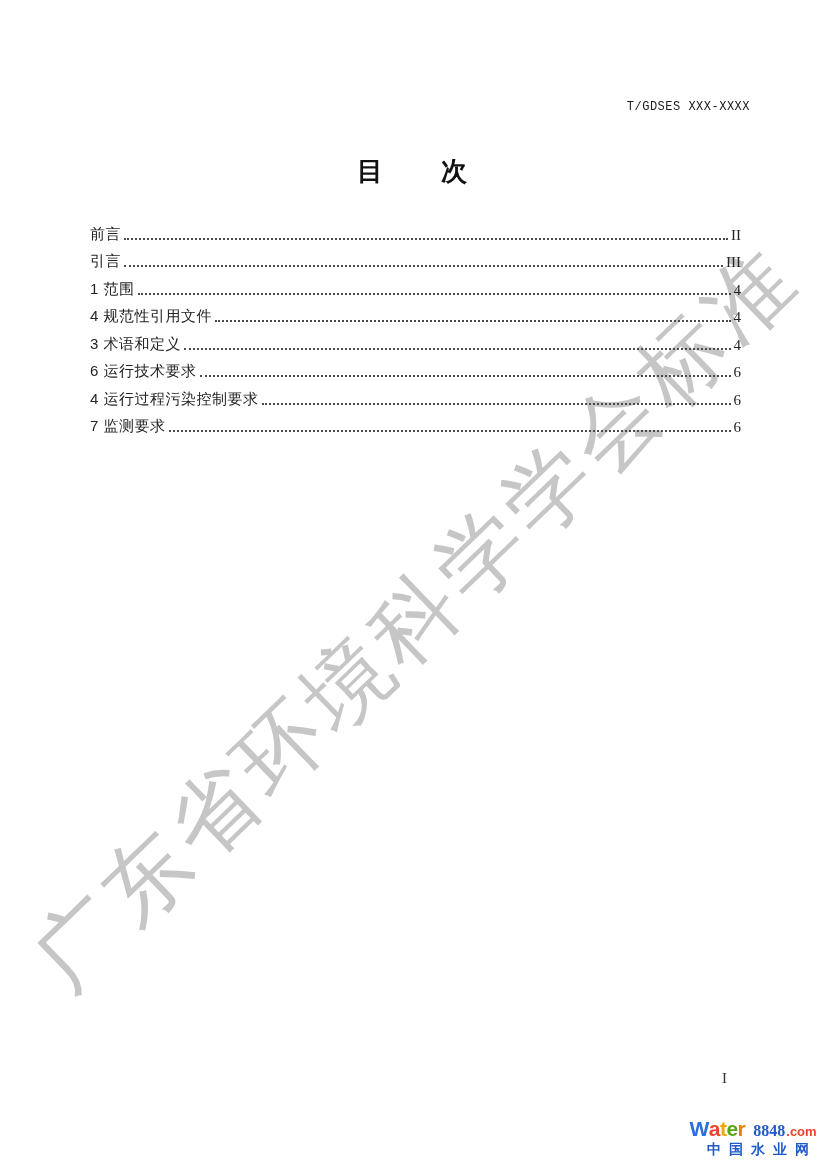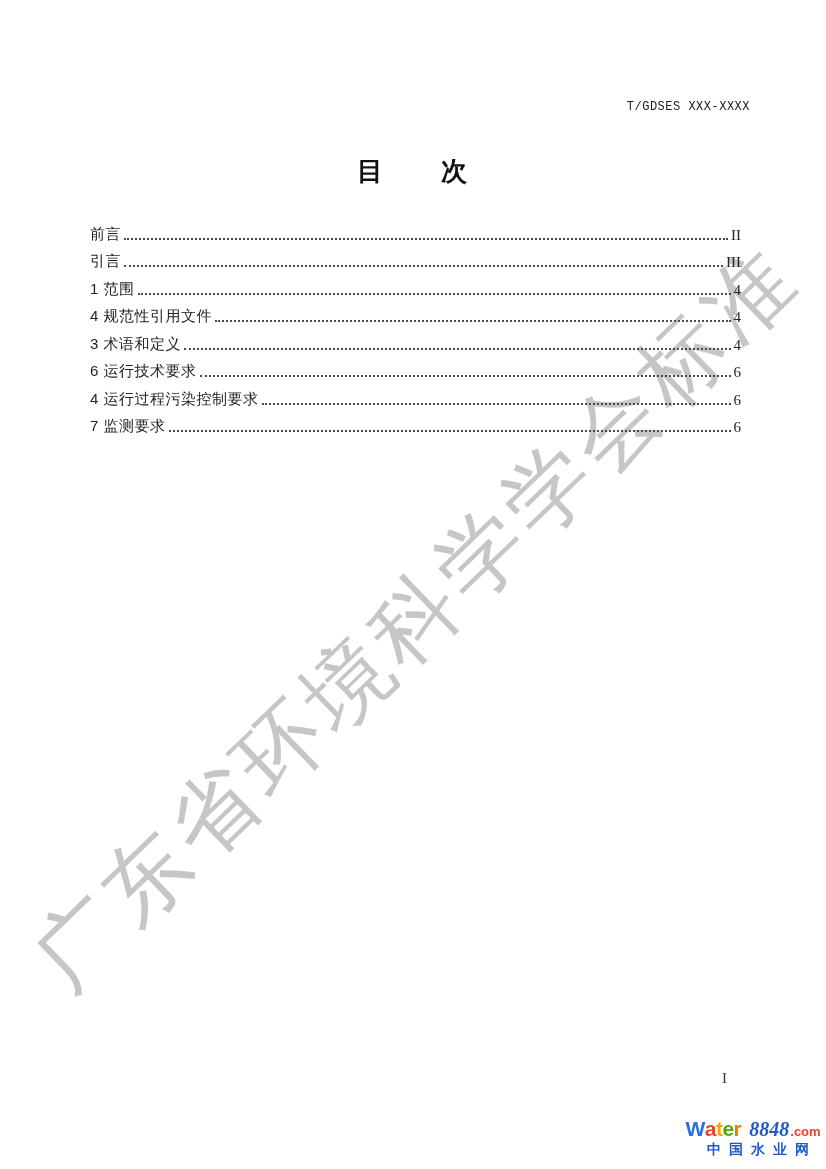--- a/index.html
+++ b/index.html
@@ -97,23 +97,22 @@
   }
   .logo-word { display: inline-flex; }
   .logo-word span {
     font-weight: bold;
     font-size: 21px;
     letter-spacing: -0.5px;
     font-family: "Liberation Sans", sans-serif;
   }
   .logo-num {
     font-family: "Liberation Serif", serif;
-    font-style: italic;
-    font-weight: bold;
-    font-size: 20px;
+    font-weight: bold;
+    font-size: 16px;
     margin-left: 8px;
   }
   .logo-tld {
     font-size: 13px;
     font-weight: bold;
     margin-left: 1px;
   }
   .logo-line2 {
     font-size: 14px;
     font-weight: bold;

